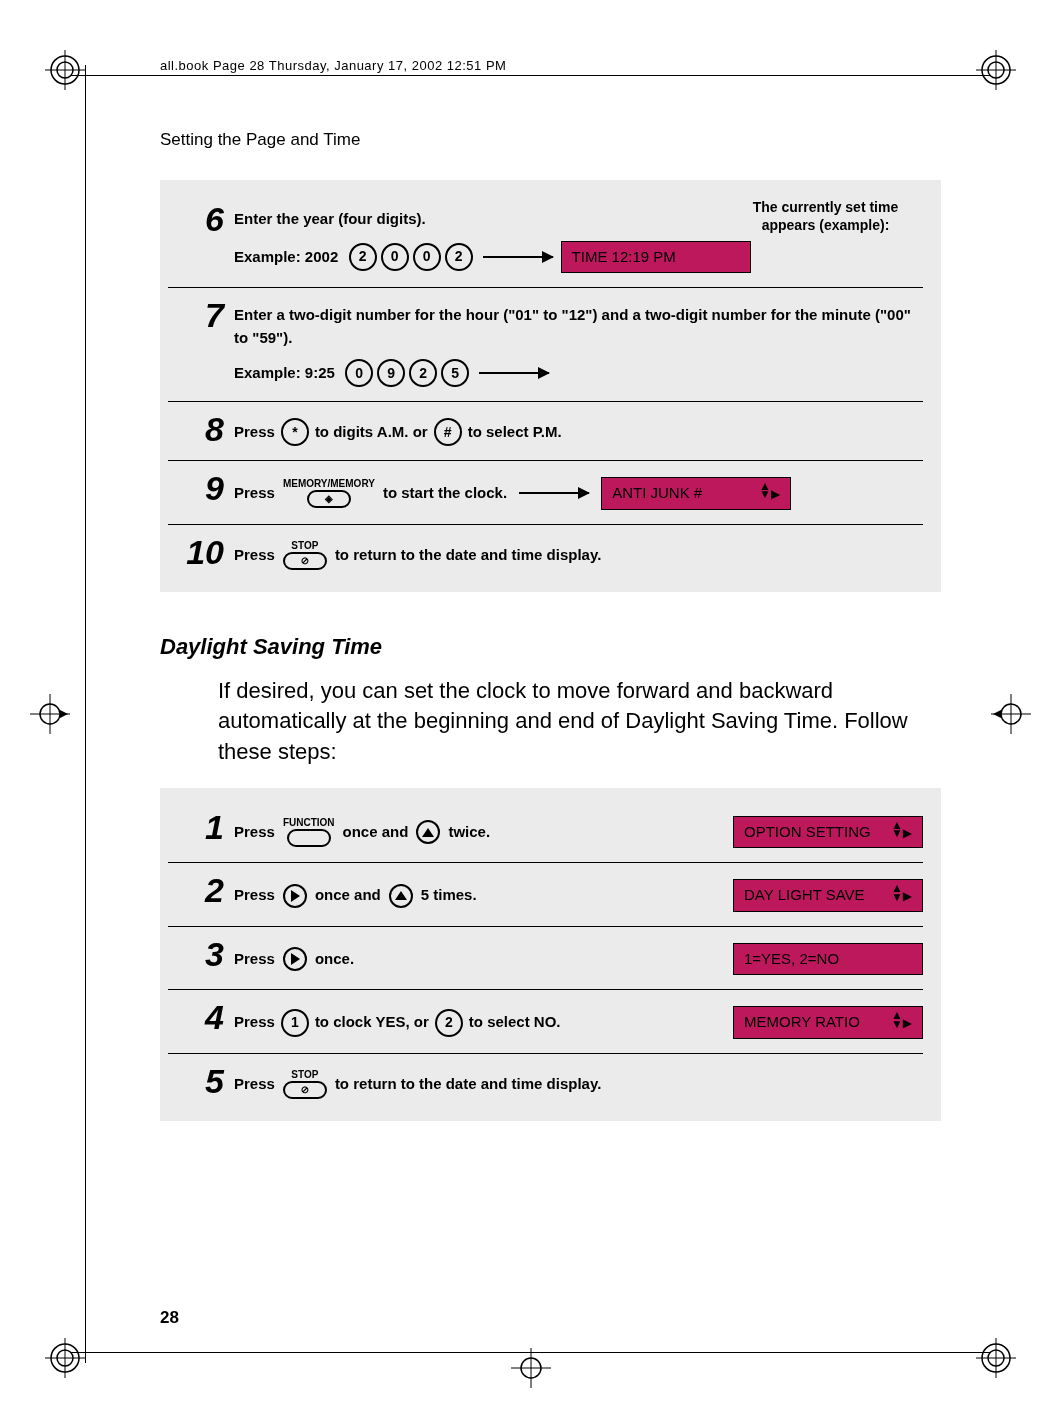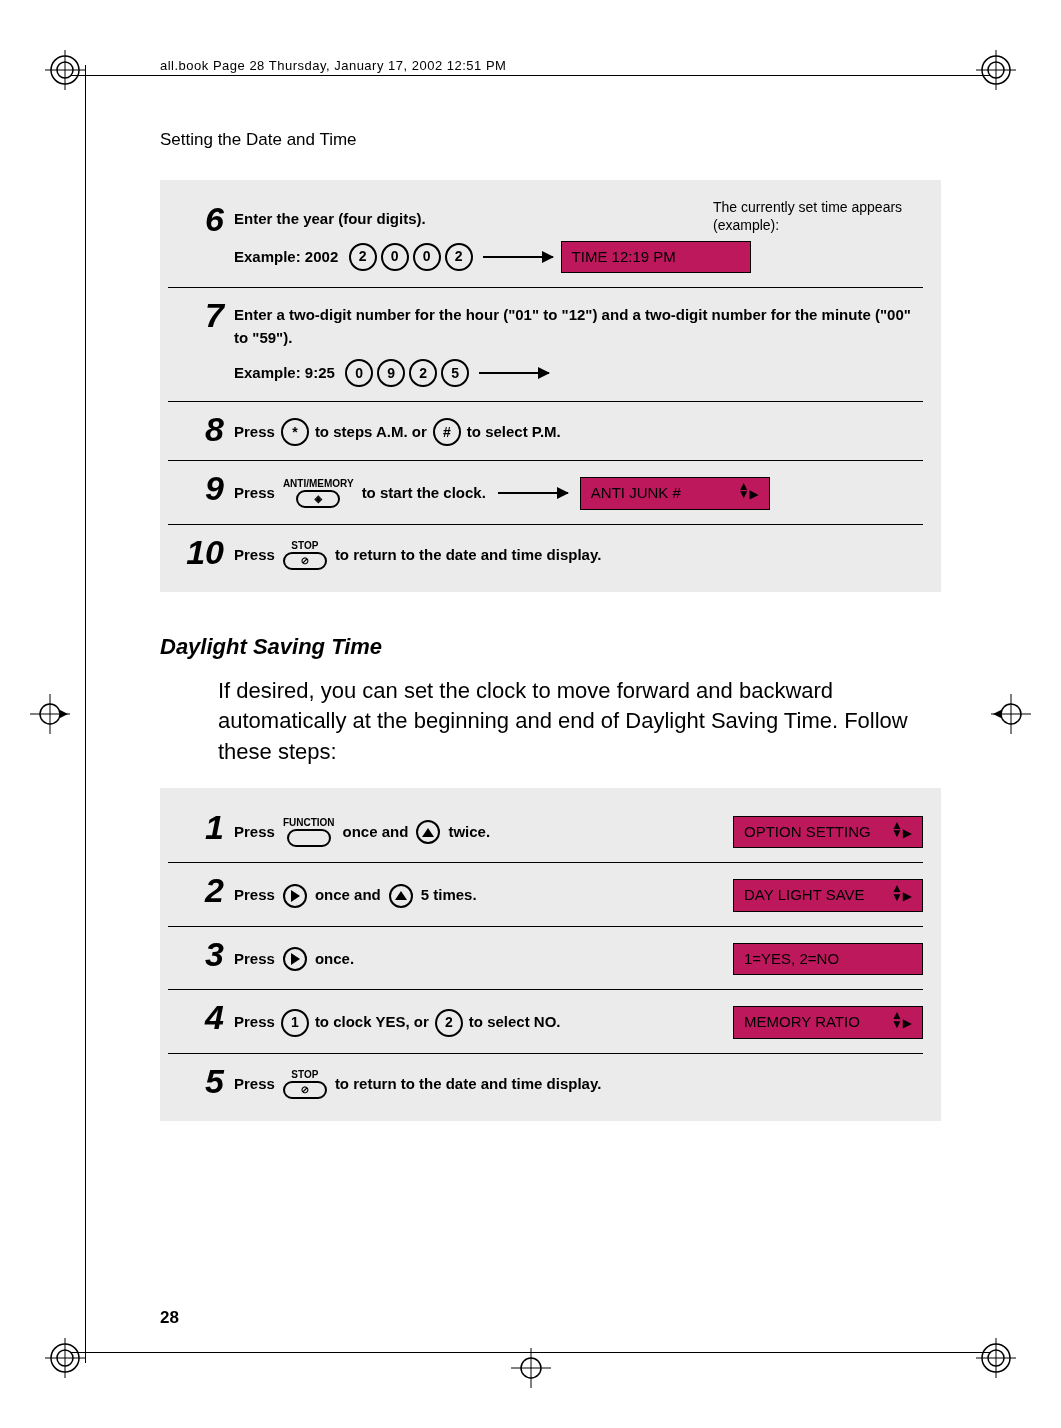--- a/index.html
+++ b/index.html
@@ -187,27 +187,28 @@
       min-width: 190px;
       white-space: nowrap;
     }
     .display-box .nav-icon {
       float: right;
       font-size: 12px;
       line-height: 1.4;
     }
 
     .side-note {
-      font-weight: normal;
+      font-weight: bold;
       font-size: 14px;
       position: absolute;
-      right: 15px;
+      right: 0;
       top: 6px;
       width: 195px;
       line-height: 1.3;
+      text-align: center;
     }
 
     .sub-row {
       display: flex;
       align-items: center;
       margin-top: 10px;
     }
 
     .section-title {
       font-size: 22px;
@@ -278,21 +279,21 @@
     </svg></div>
 <div class="print-mark pm-mb"><svg viewBox="0 0 40 40">
       <circle cx="20" cy="20" r="10" fill="none" stroke="#000" stroke-width="1.5"></circle>
       <line x1="0" y1="20" x2="40" y2="20" stroke="#000"></line>
       <line x1="20" y1="0" x2="20" y2="40" stroke="#000"></line>
     </svg></div>
 
 <div class="header-meta">all.book  Page 28  Thursday, January 17, 2002  12:51 PM</div>
 
 <div class="content">
-  <div class="page-header">Setting the Date and Time</div>
+  <div class="page-header">Setting the Page and Time</div>
 
   <div class="steps-block">
 
     <div class="step">
       <div class="step-num">6</div>
       <div class="step-body">
         <div class="step-line">
           <span>Enter the year (four digits).</span>
         </div>
         <div class="side-note">The currently set time appears (example):</div>
@@ -322,34 +323,34 @@
         </div>
       </div>
     </div>
 
     <div class="step">
       <div class="step-num">8</div>
       <div class="step-body">
         <div class="step-line">
           <span>Press</span>
           <span class="key-circle">*</span>
-          <span> to steps A.M. or </span>
+          <span> to digits A.M. or </span>
           <span class="key-circle">#</span>
           <span> to select P.M.</span>
         </div>
       </div>
     </div>
 
     <div class="step">
       <div class="step-num">9</div>
       <div class="step-body">
         <div class="step-line">
           <span>Press</span>
           <span class="oval-key">
-            <span class="label">ANTI/MEMORY</span>
+            <span class="label">MEMORY/MEMORY</span>
             <span class="shape">◈</span>
           </span>
           <span> to start the clock.</span>
           <span class="long-arrow"></span>
           <span class="display-box"><span>ANTI JUNK #</span><span class="nav-icon"><span class="nav-glyph">▲<br>▼</span>▶</span></span>
         </div>
       </div>
     </div>
 
     <div class="step">

